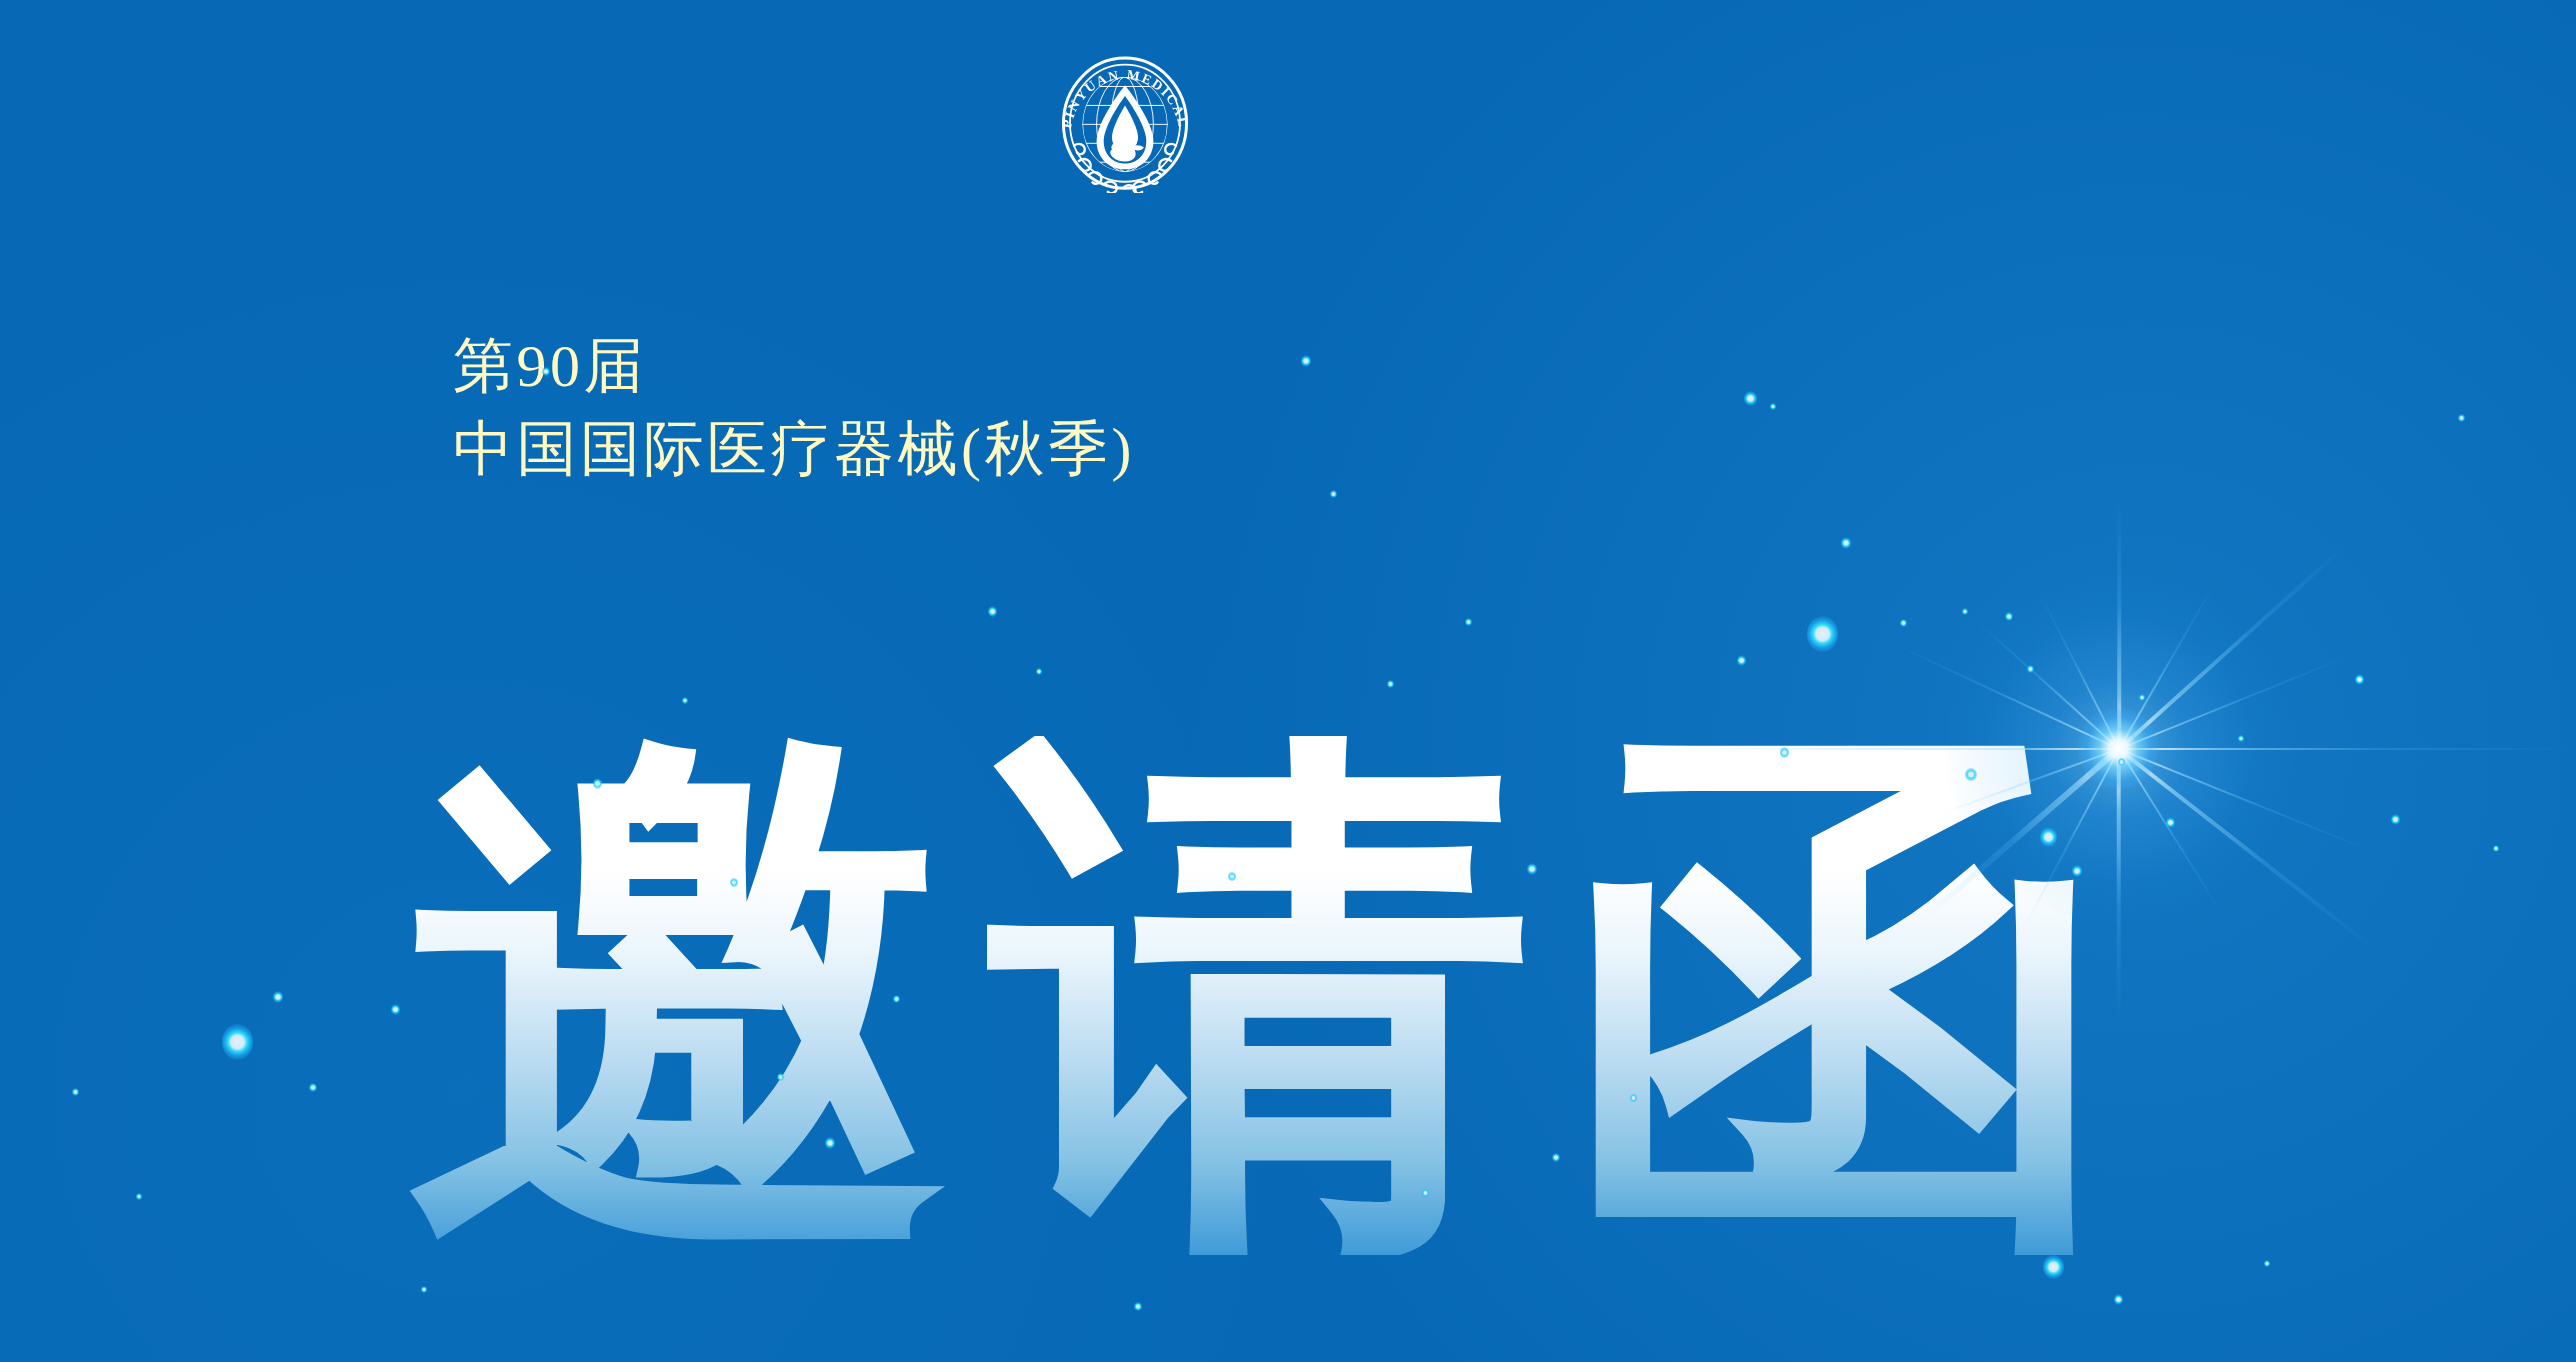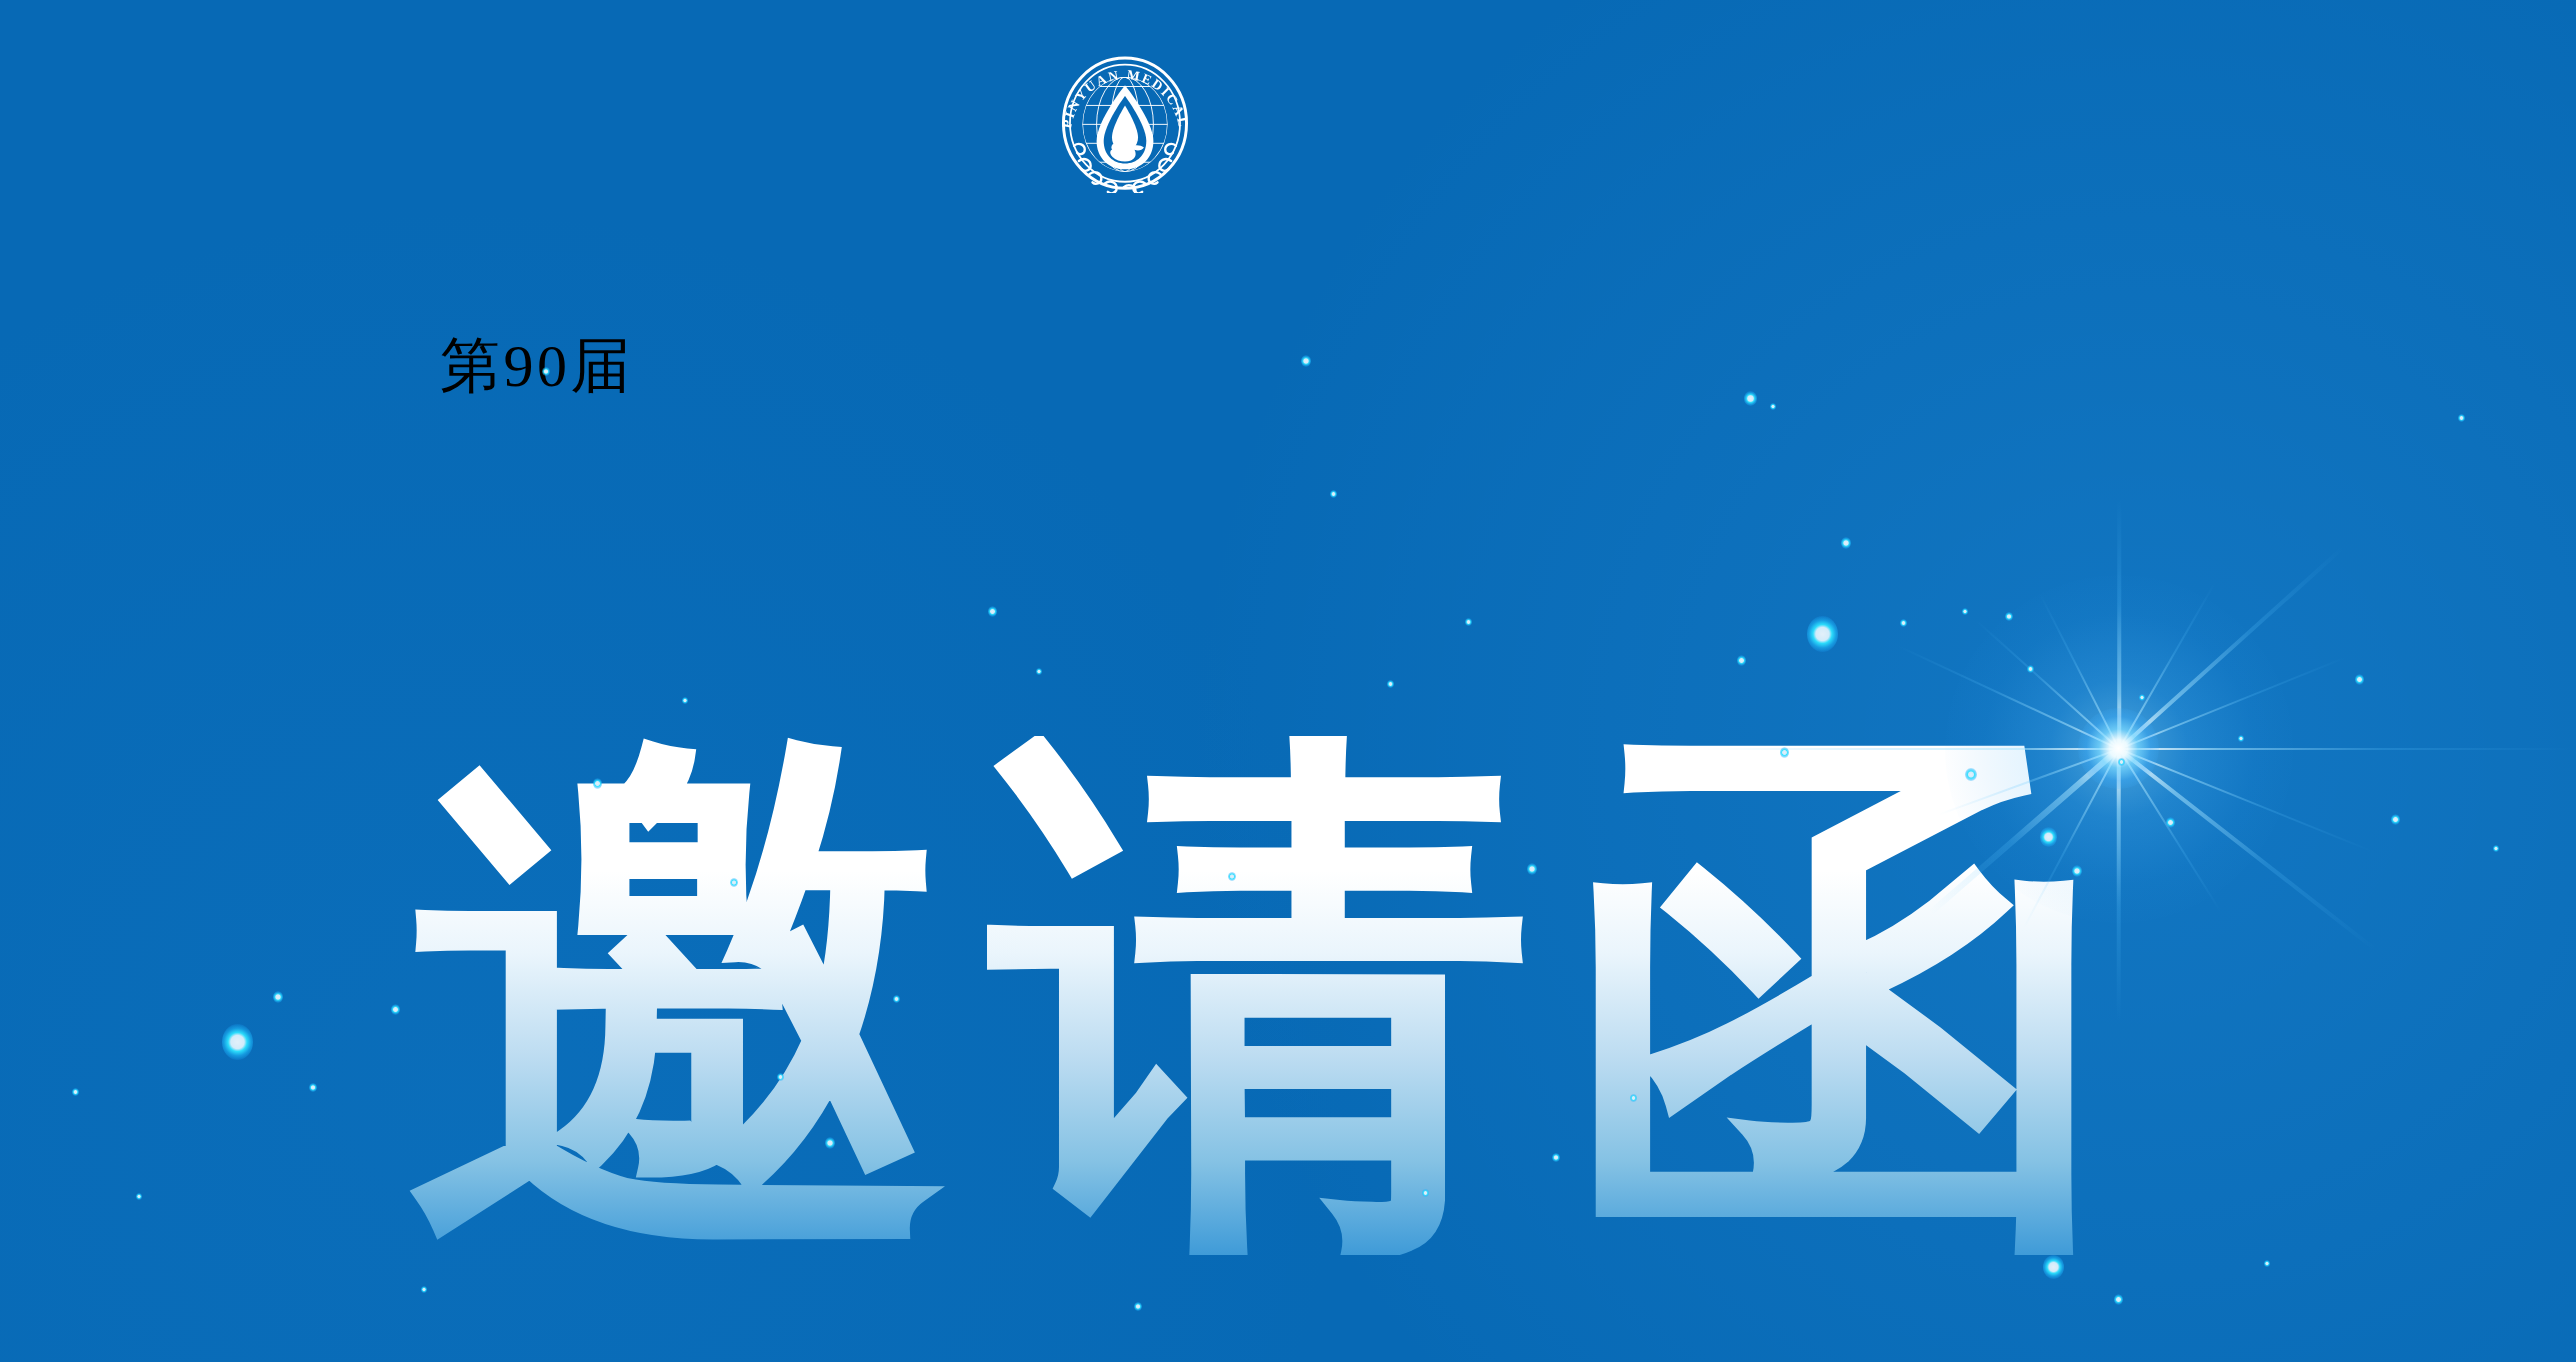--- a/index.html
+++ b/index.html
@@ -39,22 +39,22 @@
     white-space:nowrap;
   }
   .logo-en{
     font-size:27px;line-height:1.0;color:#ffffff;font-weight:700;
     letter-spacing:2.6px;margin-top:7px;white-space:nowrap;
     font-family:"Liberation Sans","DejaVu Sans",sans-serif;
   }
 
   
   .event-title{
-    position:absolute;left:440px;top:325px;
-    color:#000000;
+    position:absolute;left:453px;top:325px;
+    color:#fef9c3;
     font-family:"Liberation Serif","DejaVu Serif",serif;
     font-weight:400;
     font-size:60px;
     line-height:1.38;
     letter-spacing:3.5px;
     white-space:nowrap;
   }
   .event-title .line{display:block;}
 
   
@@ -197,20 +197,21 @@
         <path d="M198 186 c -9 -7 -20 -2 -20 8 c 0 8 10 11 15 6"></path>
         <path d="M180 208 c -9 -7 -20 -2 -20 8 c 0 8 10 11 15 6"></path>
         <path d="M154 224 c -9 -7 -20 -2 -20 8 c 0 8 10 11 15 6"></path>
       </g>
     </svg>
 
   </div>
 
   <div class="event-title">
     <span class="line">第90届</span>
+    <span class="line">中国国际医疗器械(秋季)</span>
   </div>
 
   <div class="headline">
     <span class="ch">邀</span>
     <span class="ch">请</span>
     <span class="ch">函</span>
   </div>
 
   <div class="flare">
     <div class="halo"></div>

